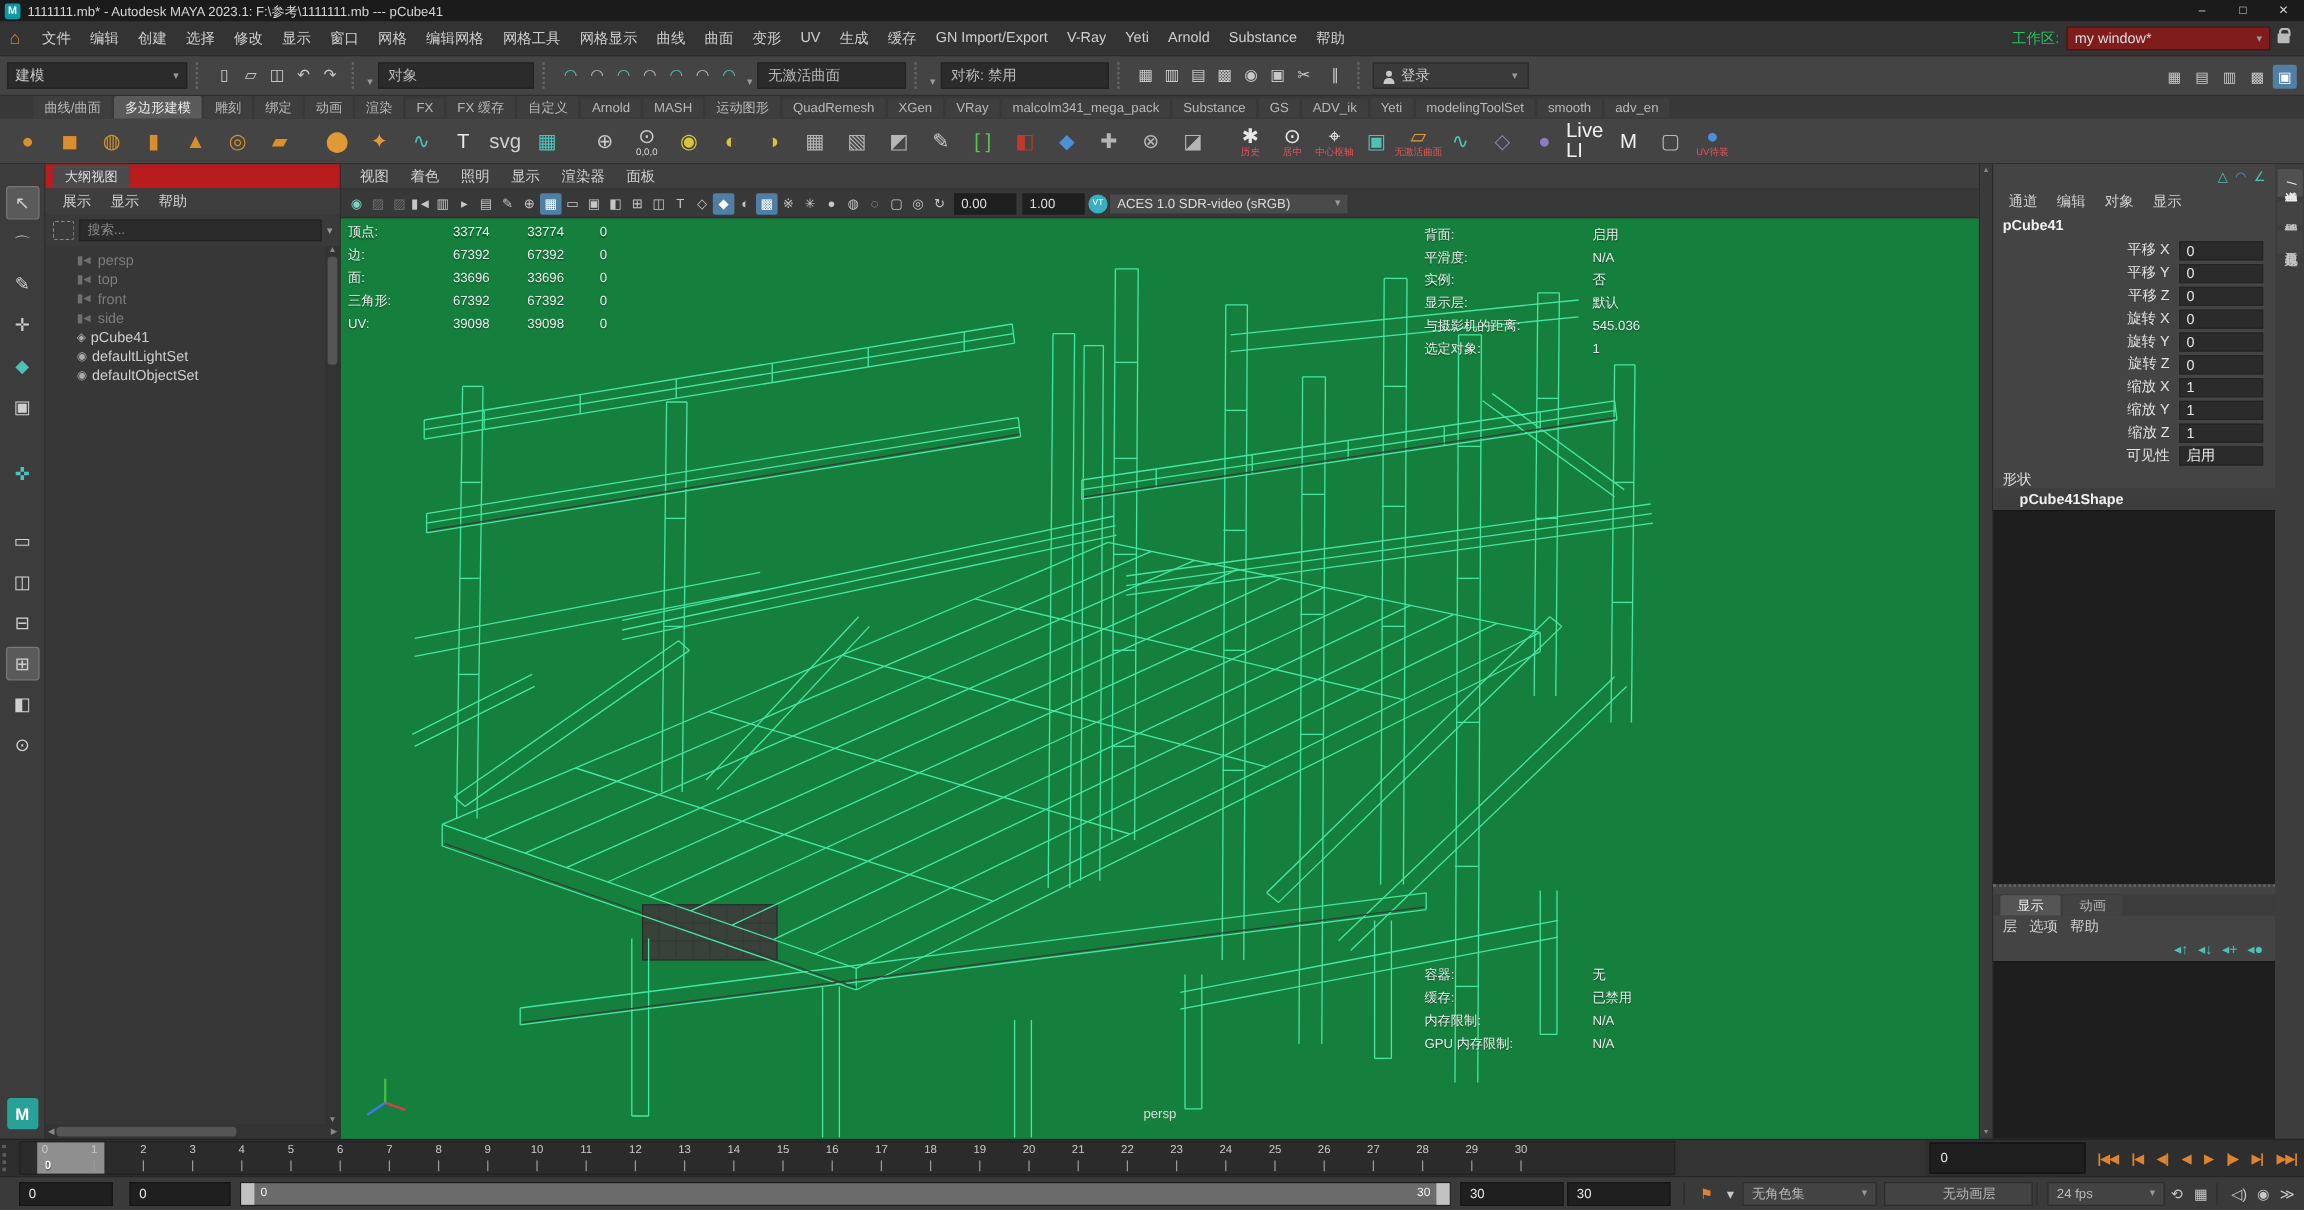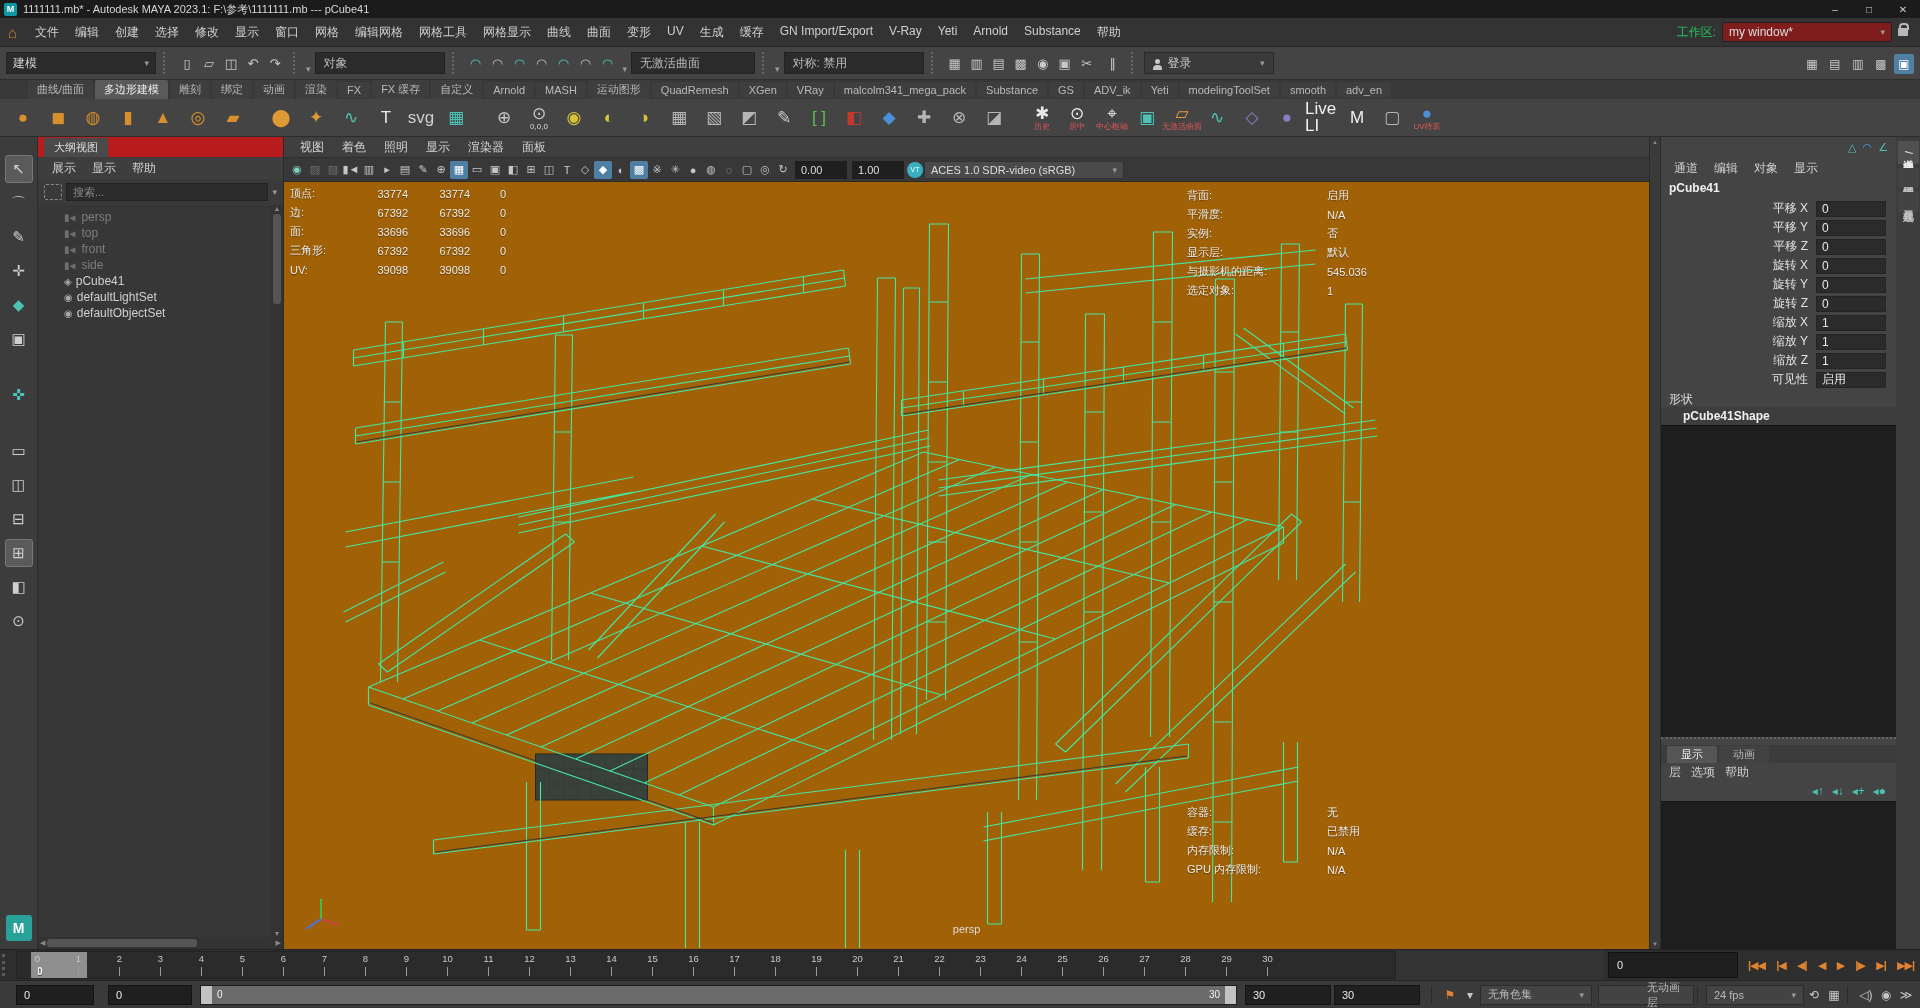--- a/index.html
+++ b/index.html
@@ -91,21 +91,21 @@
   .vp-menubar { height:21px; background:#3f3f3f; display:flex; align-items:center; padding-left:8px; gap:2px; border-bottom:1px solid #2e2e2e; }
   .vp-menu { padding:2px 8px; color:#d2d2d2; font-size:12px; }
   .vp-toolbar { height:24px; background:#383838; display:flex; align-items:center; padding:0 4px; gap:1px; border-bottom:1px solid #2a2a2a; }
   .vt-icon { width:18px; height:18px; display:flex; align-items:center; justify-content:center; font-size:11px; color:#c6c6c6; border-radius:2px; }
   .vt-icon.blue { background:#4f7fa3; color:#fff; }
   .vt-field { width:52px; height:18px; background:#1f1f1f; color:#ddd; display:flex; align-items:center; padding:0 6px; margin:0 2px; font-size:11px; }
   .vt-aces { width:200px; height:18px; background:#4a4a4a; border:1px solid #333; display:flex; align-items:center; padding:0 6px; color:#ddd; font-size:11px; }
   .vt-aces .dd { margin-left:auto; }
   .vt-round { width:16px; height:16px; border-radius:50%; background:#39b0c2; color:#fff; font-size:7px; display:flex; align-items:center; justify-content:center; }
 
-  .vp-canvas { flex:1; position:relative; background:#a16207; min-height:0; overflow:hidden; }
+  .vp-canvas { flex:1; position:relative; background:#15803d; min-height:0; overflow:hidden; }
   .wire path, .wire line { stroke:var(--wireframe,#45e6a1); stroke-width:1.1; fill:none; }
   .wire .dark { stroke:#343b36; stroke-width:1; }
   .hud { position:absolute; font-size:11px; color:#ededed; text-shadow:0 1px 1px rgba(0,0,0,.45); }
   .hud-poly { left:6px; top:2px; }
   .hud-poly .hp-row { display:grid; grid-template-columns:62px 56px 62px 36px; height:19px; align-items:center; }
   .hp-a,.hp-b,.hp-c { text-align:right; }
   .hud-obj { right:230px; top:4px; width:232px; }
   .hud-cache { right:230px; bottom:70px; width:232px; }
   .hud-kv { display:flex; height:19px; align-items:center; }
   .hud-kv .k { width:130px; }
@@ -162,21 +162,21 @@
   .r-field.f1 { width:78px; margin-right:14px; } .r-field.f2 { width:84px; margin-right:8px; }
   .r-field.f3 { width:86px; margin:0 3px 0 8px; } .r-field.f4 { width:86px; margin-right:8px; }
   .range-track { flex:1; height:20px; background:#6b6b6b; border:1px solid #1e1e1e; position:relative; display:flex; align-items:center; }
   .rh { width:11px; height:100%; background:#c2c2c2; }
   .rh.right { margin-left:0; }
   .range-track .r0 { color:#f2f2f2; font-size:10px; margin-left:5px; }
   .range-track .r30 { color:#f2f2f2; font-size:10px; margin-left:auto; margin-right:5px; }
   .rr-icon { width:20px; text-align:center; font-size:12px; color:#c8c8c8; }
   .rr-icon.orange { color:#e0822f; }
   .rr-dd { height:20px; background:#434343; border:1px solid #2c2c2c; color:#b9b9b9; display:flex; align-items:center; padding:0 7px; font-size:11px; }
-  .rr-dd.cset { width:112px; } .rr-dd.alayer { width:96px;padding-left:48px; } .rr-dd.fps { width:98px; }
+  .rr-dd.cset { width:112px; } .rr-dd.alayer { width:124px;padding-left:48px; } .rr-dd.fps { width:98px; }
   .rr-dd .dd { margin-left:auto; }
   .rr-sep { width:6px; height:18px; border-left:1px solid #2a2a2a; margin:0 3px; }
 </style>
 </head>
 <body>
 
 <div class="col">
 
   <div class="titlebar">
     <span class="maya-badge">M</span>

